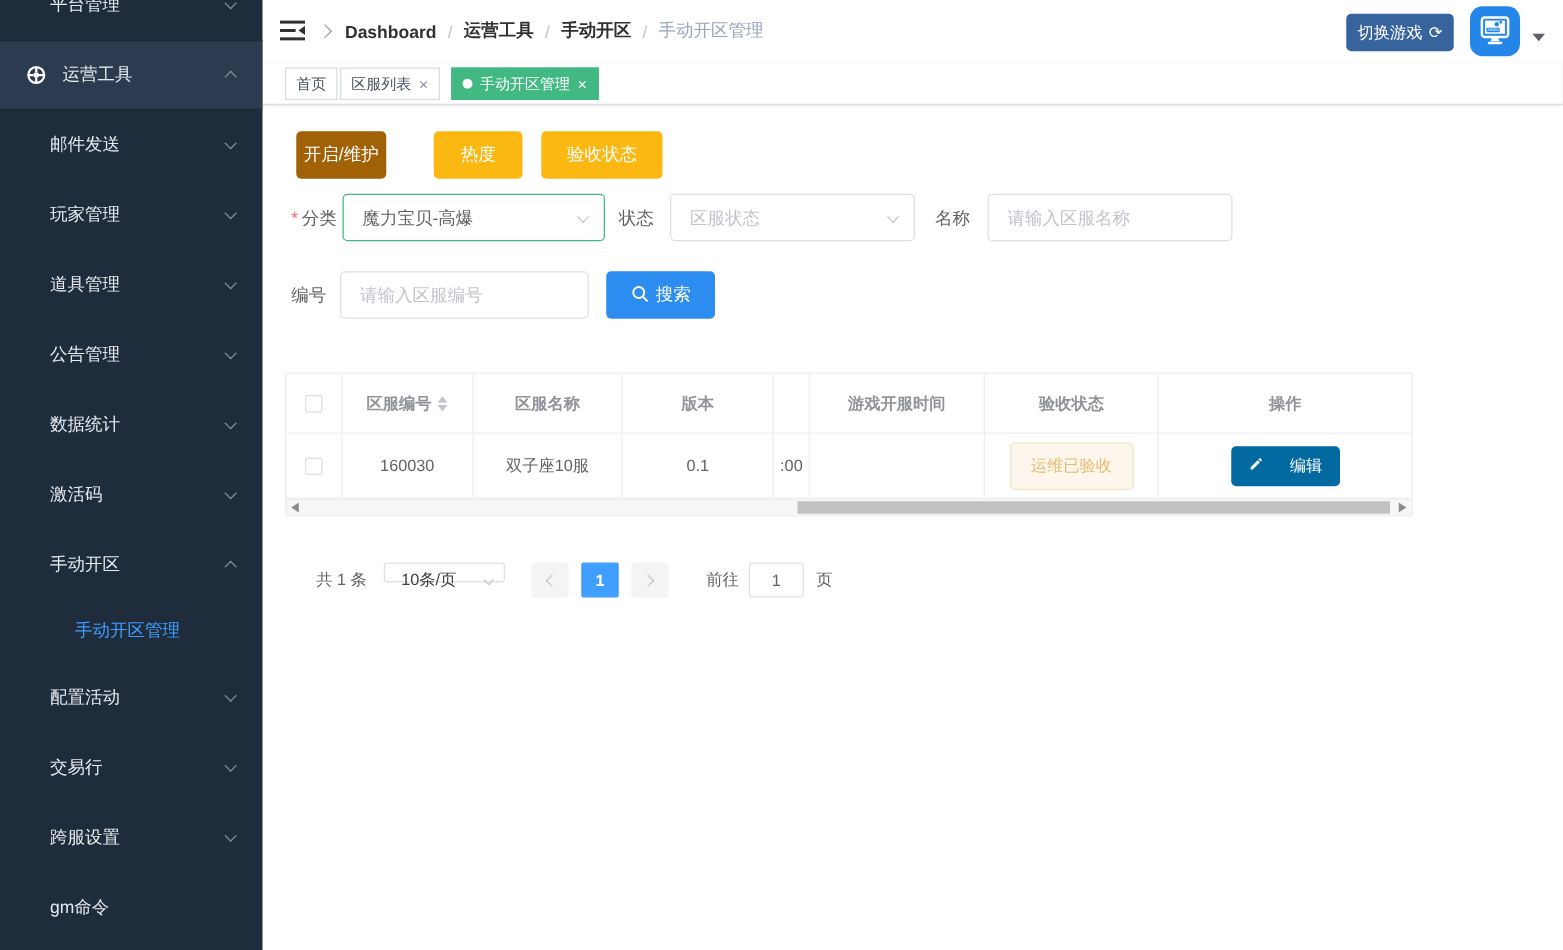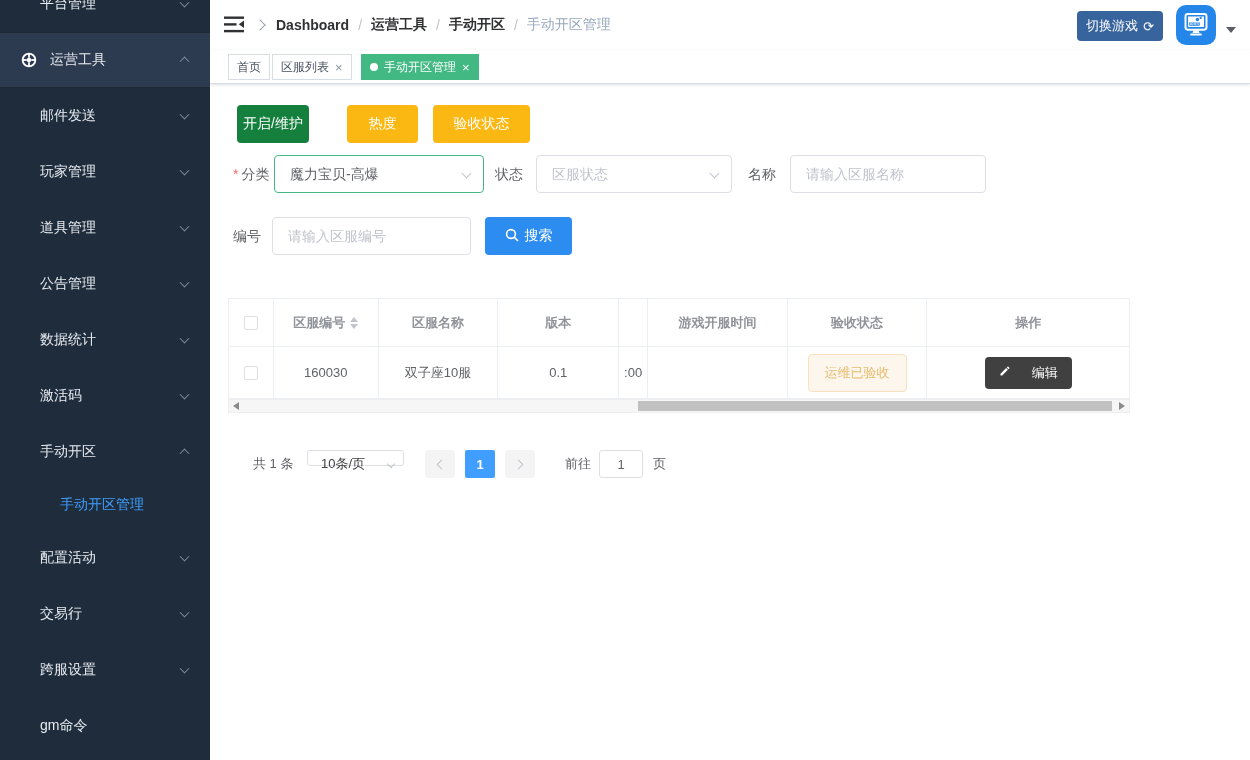--- a/index.html
+++ b/index.html
@@ -57,21 +57,21 @@
   .tag.active .tclose { color:#fff; }
   .tag .dot { width:8px; height:8px; border-radius:50%; background:#fff;
     margin-right:6px; }
 
   
   .main { position:absolute; left:210px; top:84px; width:1040px; height:676px;
     background:#fff; }
   .abtn { position:absolute; height:38px; border:none; border-radius:4px;
     color:#fff; font-size:14px; display:flex; align-items:center;
     justify-content:center; cursor:pointer; font-family:inherit; }
-  #btn-maintain { left:27px;  top:21px; width:72px; background:#15803d; }
+  #btn-maintain { left:27px;  top:21px; width:72px; background:#a16207; }
   #btn-heat     { left:137px; top:21px; width:71px; background:#fbb712; }
   #btn-accept   { left:223px; top:21px; width:97px; background:#fbb712; }
 
   .flabel { position:absolute; height:38px; line-height:38px; font-size:14px;
     color:#606266; }
   .req { color:#f56c6c; margin-right:3px; }
   .ctl { position:absolute; height:38px; border:1px solid #dcdfe6; border-radius:4px;
     background:#fff; font-size:14px; }
   .sel { line-height:36px; padding-left:15px; color:#606266; cursor:pointer; }
   .sel .schev { position:absolute; right:13px; top:14px; width:7px; height:7px;
@@ -103,21 +103,21 @@
   .checkbox { width:14px; height:14px; border:1px solid #dcdfe6; border-radius:2px;
     background:#fff; cursor:pointer; }
   .sortwrap { display:inline-flex; flex-direction:column; margin-left:5px; gap:2px; }
   .sortwrap i { width:0; height:0; border-left:4px solid transparent;
     border-right:4px solid transparent; display:block; }
   .sortwrap .s-up   { border-bottom:5px solid #c0c4cc; }
   .sortwrap .s-down { border-top:5px solid #c0c4cc; }
   .badge-accepted { padding:9px 16px; background:#fdf6ec; border:1px solid #f8e1bd;
     border-radius:4px; color:#e7bb6d; font-size:13px; cursor:not-allowed; }
   .btn-edit { display:inline-flex; align-items:center; gap:21px; padding:0 14px;
-    height:32px; background:#404040; color:#fff; border:none; border-radius:4px;
+    height:32px; background:#0369a1; color:#fff; border:none; border-radius:4px;
     font-size:13px; cursor:pointer; font-family:inherit; }
 
   
   .hscroll { position:absolute; left:18px; top:315px; width:902px; height:14px;
     background:#f6f6f6; border:1px solid #eee; }
   .sarrow { position:absolute; top:2px; width:0; height:0; cursor:pointer; }
   .sarrow.left  { left:4px;  border-top:4px solid transparent;
     border-bottom:4px solid transparent; border-right:6px solid #8b8b8b; }
   .sarrow.right { right:4px; border-top:4px solid transparent;
     border-bottom:4px solid transparent; border-left:6px solid #8b8b8b; }

